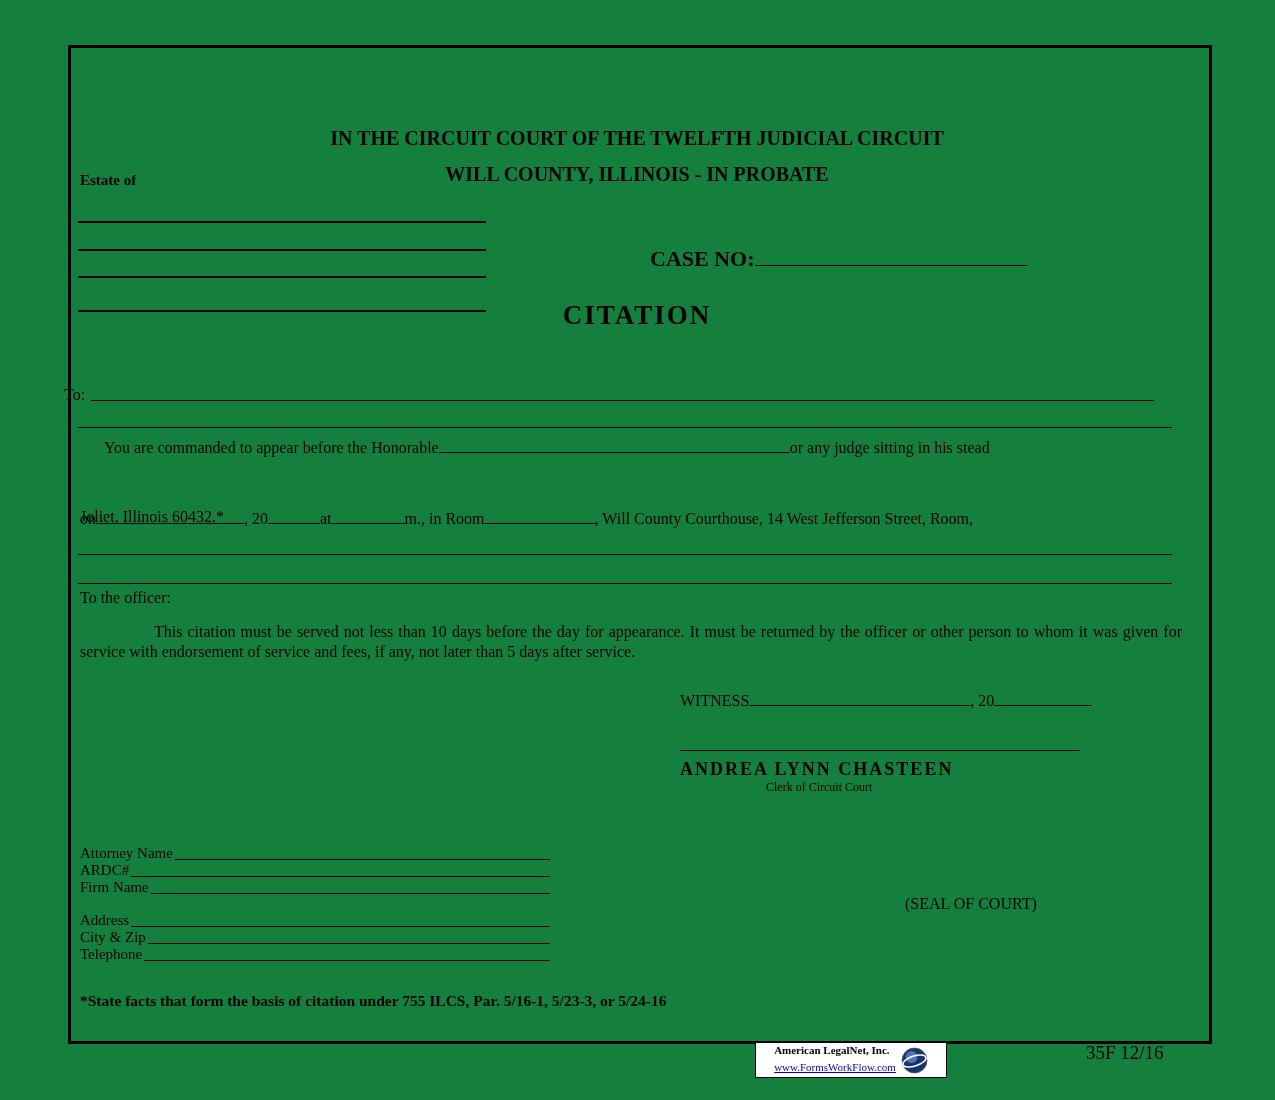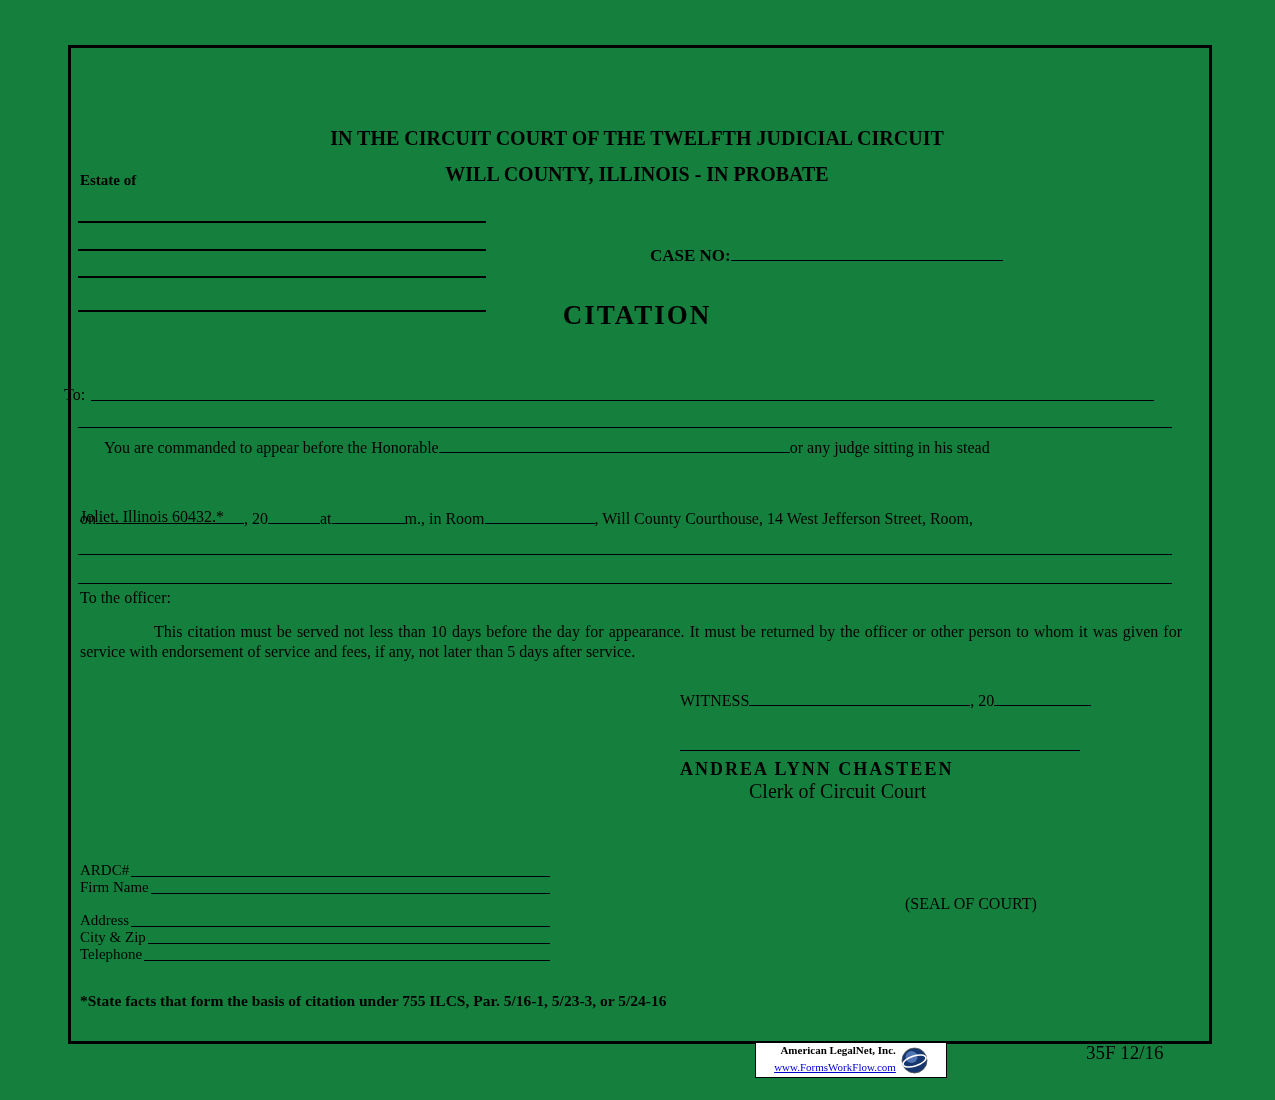--- a/index.html
+++ b/index.html
@@ -8,50 +8,50 @@
   .abs { position: absolute; }
   .doc-border { left: 68px; top: 45px; width: 1138px; height: 993px; border: 3px solid #000; }
 
   .court-title { left: 68px; width: 1138px; text-align: center; font-weight: bold; font-size: 20px; }
   .ct1 { top: 127px; }
   .ct2 { top: 163px; }
 
   .estate-label { left: 80px; top: 172px; font-weight: bold; font-size: 15px; }
   .blank-line { left: 78px; width: 408px; border-top: 2px solid #000; height: 0; }
 
-  .case-no-row { left: 650px; top: 246px; font-weight: bold; font-size: 17px; }
+  .case-no-row { left: 650px; top: 246px; font-weight: bold; font-size: 22px; }
   .citation-title { left: 68px; top: 300px; width: 1138px; text-align: center; font-weight: bold; font-size: 27px; letter-spacing: 2px; }
 
   .u { display: inline-block; border-bottom: 1.5px solid #000; height: 12px; }
   .hline { left: 78px; width: 1094px; border-top: 1.5px solid #000; height: 0; }
 
   .to-row { left: 64px; top: 370px; width: 1090px; display: flex; font-size: 16px; margin-top: 16px; }
   .fillline { flex: 1; border-bottom: 1.5px solid #000; margin: 0 0 3px 6px; }
 
   .bodytext { font-size: 16px; }
   .cmd1 { left: 80px; top: 439px; width: 1092px; margin-left: 24px; }
   .cmd2 { left: 80px; top: 474px; width: 1092px; margin-top: 36px; }
   .cmd3 { left: 80px; top: 508px; }
 
   .officer-label { left: 80px; top: 589px; }
   .officer-para { left: 80px; top: 622px; width: 1102px; text-align: justify; text-indent: 74px; line-height: 20px; }
 
   .witness-row { left: 680px; top: 692px; font-size: 16px; }
   .sig-line { left: 680px; top: 750px; width: 400px; border-top: 1.5px solid #000; height: 0; }
   .clerk-name { left: 680px; top: 759px; font-weight: bold; font-size: 18px; letter-spacing: 2px; }
-  .clerk-title { left: 749px; top: 780px; font-size: 20px; }
+  .clerk-title { left: 766px; top: 780px; font-size: 12px; }
 
   .att-row { left: 80px; width: 470px; display: flex; font-size: 15px; height: 16px; line-height: 16px; }
   .att-row .fillline { margin: 0 0 1px 2px; border-bottom: 1px solid #000; }
 
   .seal { left: 905px; top: 895px; font-size: 16px; }
   .footnote { left: 80px; top: 992px; font-weight: bold; font-size: 15.5px; }
 
   .footer-box { left: 755px; top: 1042px; width: 192px; height: 36px; border: 1.5px solid #000; display: flex; align-items: center; justify-content: center; gap: 5px; padding: 1px 3px; box-sizing: border-box; background: #fff; }
-  .footer-text { text-align: right; line-height: 1.15; }
+  .footer-text { text-align: left; line-height: 1.15; }
   .footer-company { font-weight: bold; font-size: 11px; white-space: nowrap; }
   .footer-link { font-size: 11px; color: #0000cc; text-decoration: underline; white-space: nowrap; cursor: pointer; }
   .form-number { left: 1086px; top: 1042px; font-size: 19px; }
 </style>
 </head>
 <body>
 
 <div class="page">
 
   <div class="abs doc-border"></div>
@@ -87,20 +87,24 @@
 
   <div class="abs bodytext officer-label">To the officer:</div>
   <div class="abs bodytext officer-para">This citation must be served not less than 10 days before the day for appearance.  It must be returned by the officer or other person to whom it was given for service with endorsement of service and fees, if any, not later than 5 days after service.</div>
 
   <div class="abs witness-row"><span>WITNESS</span><span class="u" style="width:221px"></span><span>, 20</span><span class="u" style="width:97px"></span></div>
 
   <div class="abs sig-line"></div>
   <div class="abs clerk-name">ANDREA LYNN CHASTEEN</div>
   <div class="abs clerk-title">Clerk of Circuit Court</div>
 
+  <div class="abs att-row" style="top:845px">
+      <span>Attorney Name</span>
+      <span class="fillline"></span>
+    </div>
   <div class="abs att-row" style="top:862px">
       <span>ARDC#</span>
       <span class="fillline"></span>
     </div>
   <div class="abs att-row" style="top:879px">
       <span>Firm Name</span>
       <span class="fillline"></span>
     </div>
   <div class="abs att-row" style="top:912px">
       <span>Address</span>

